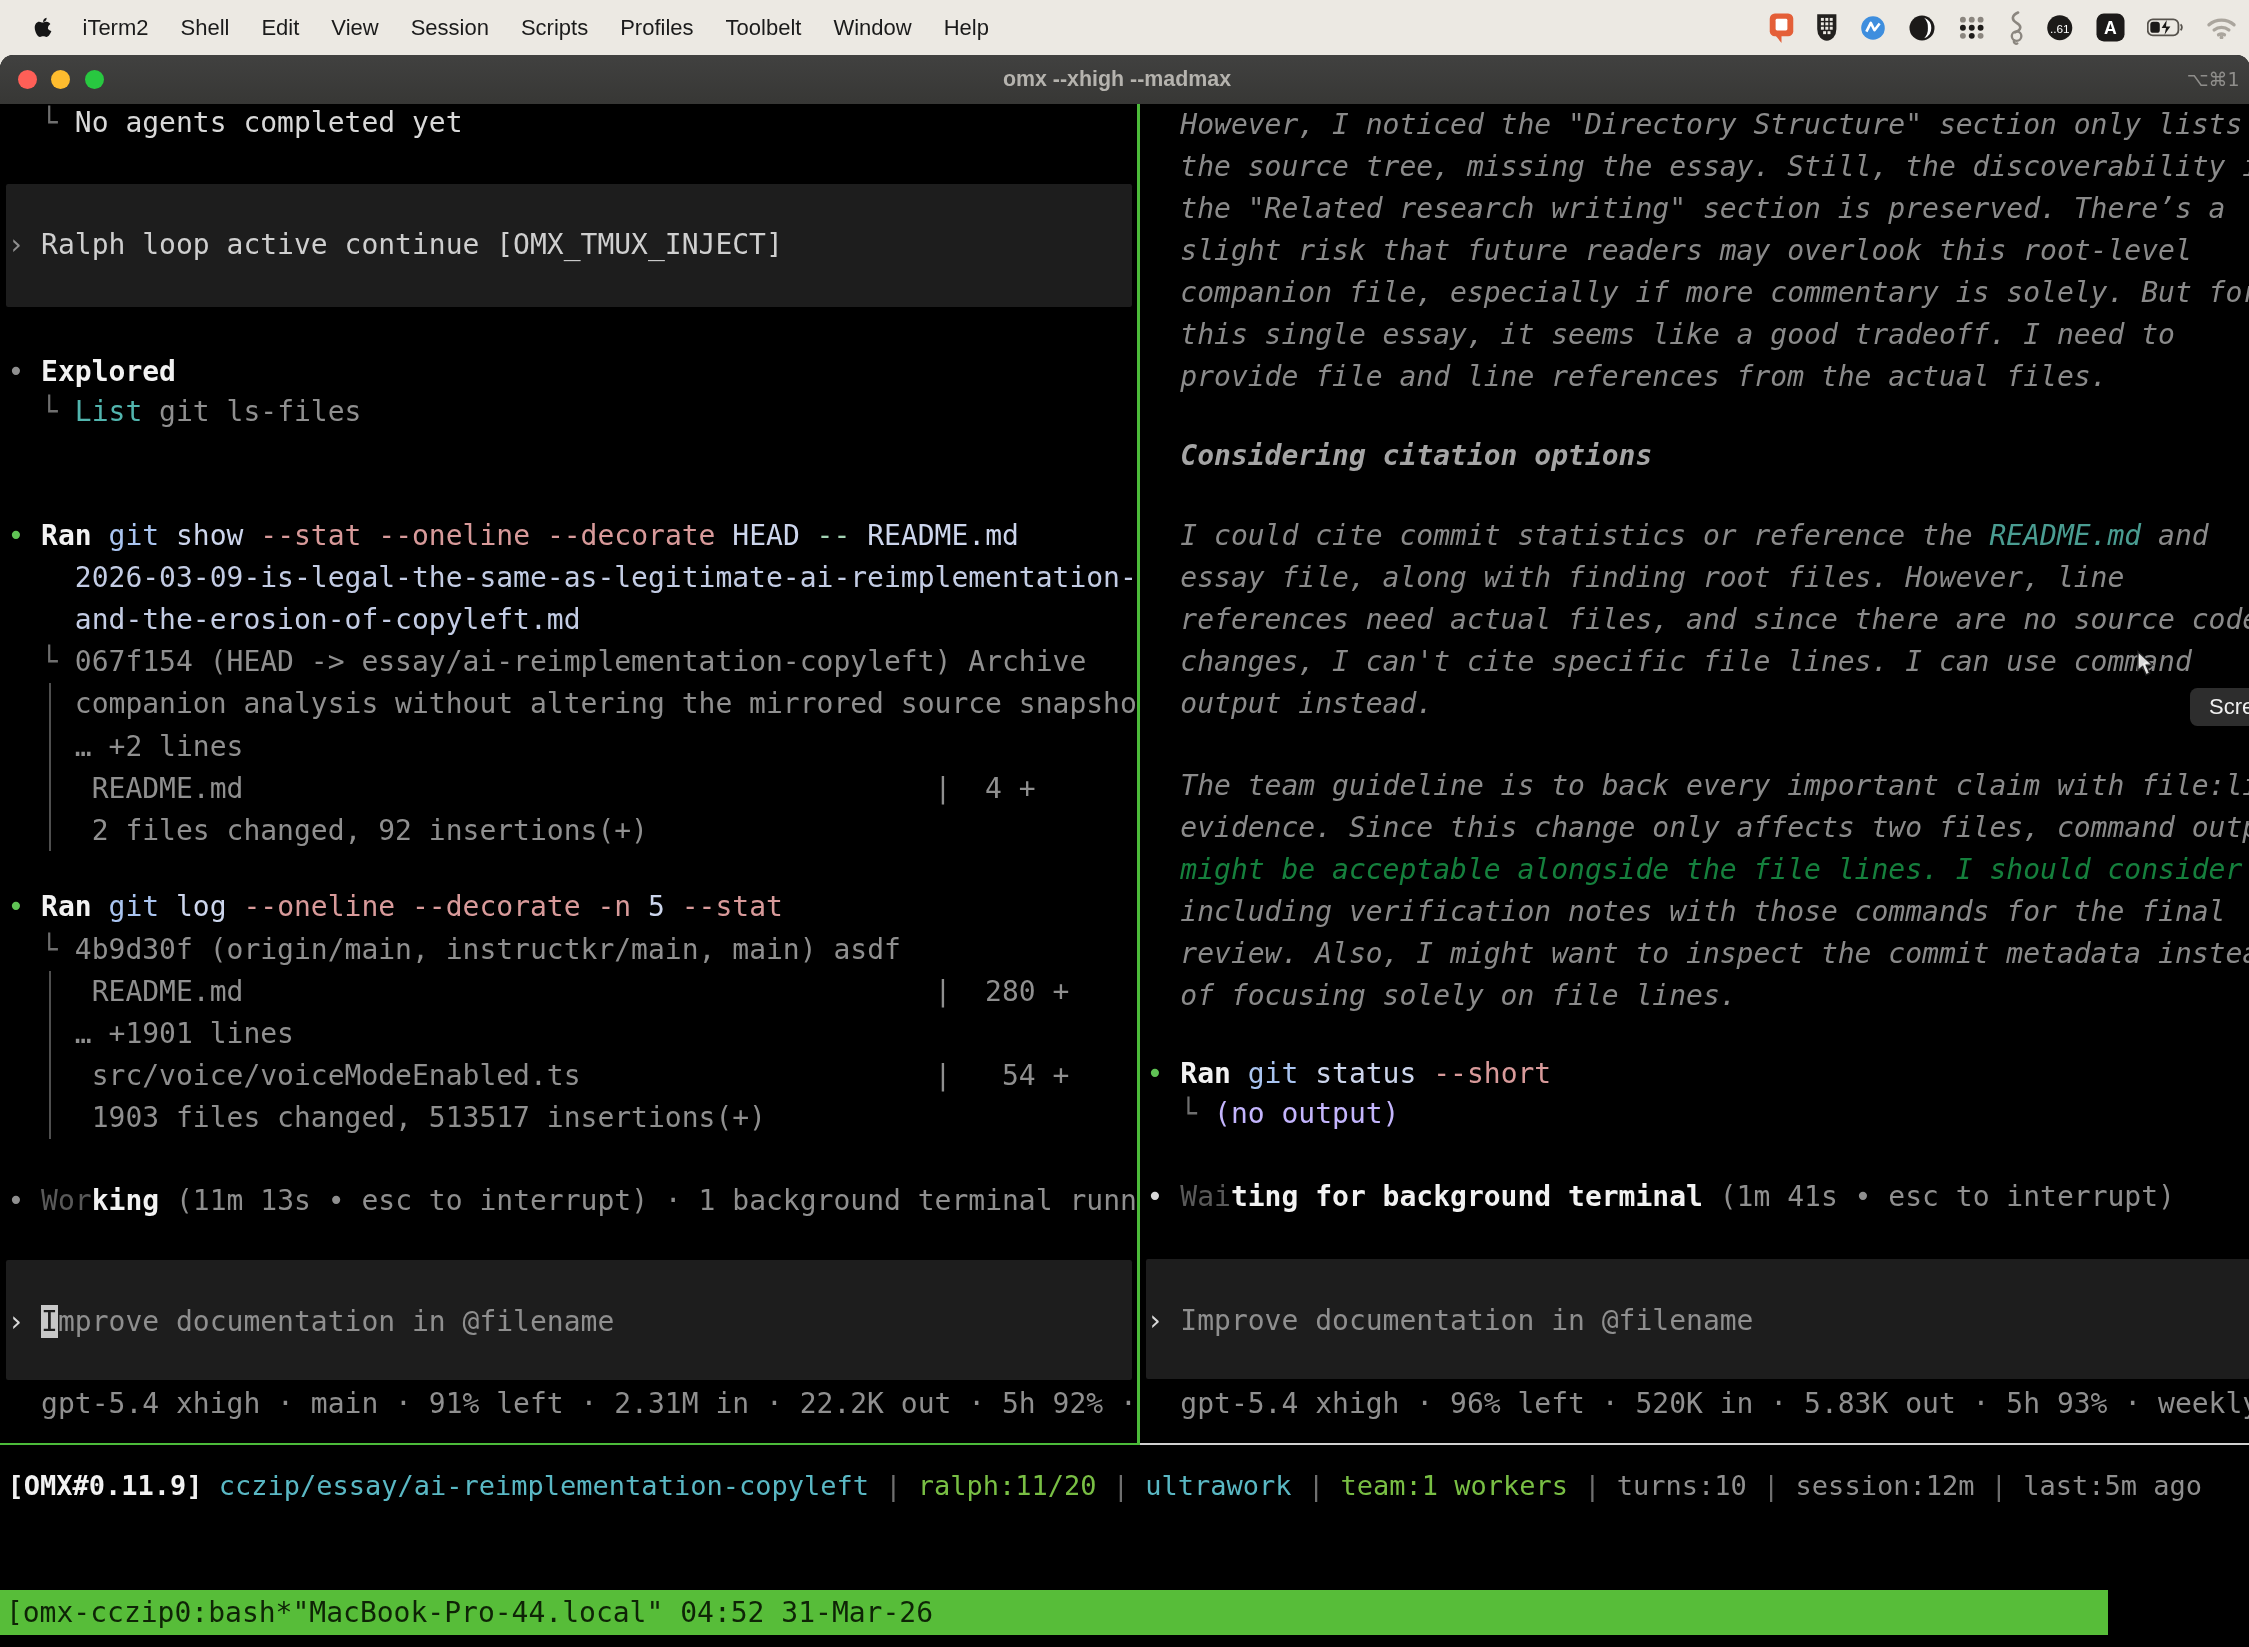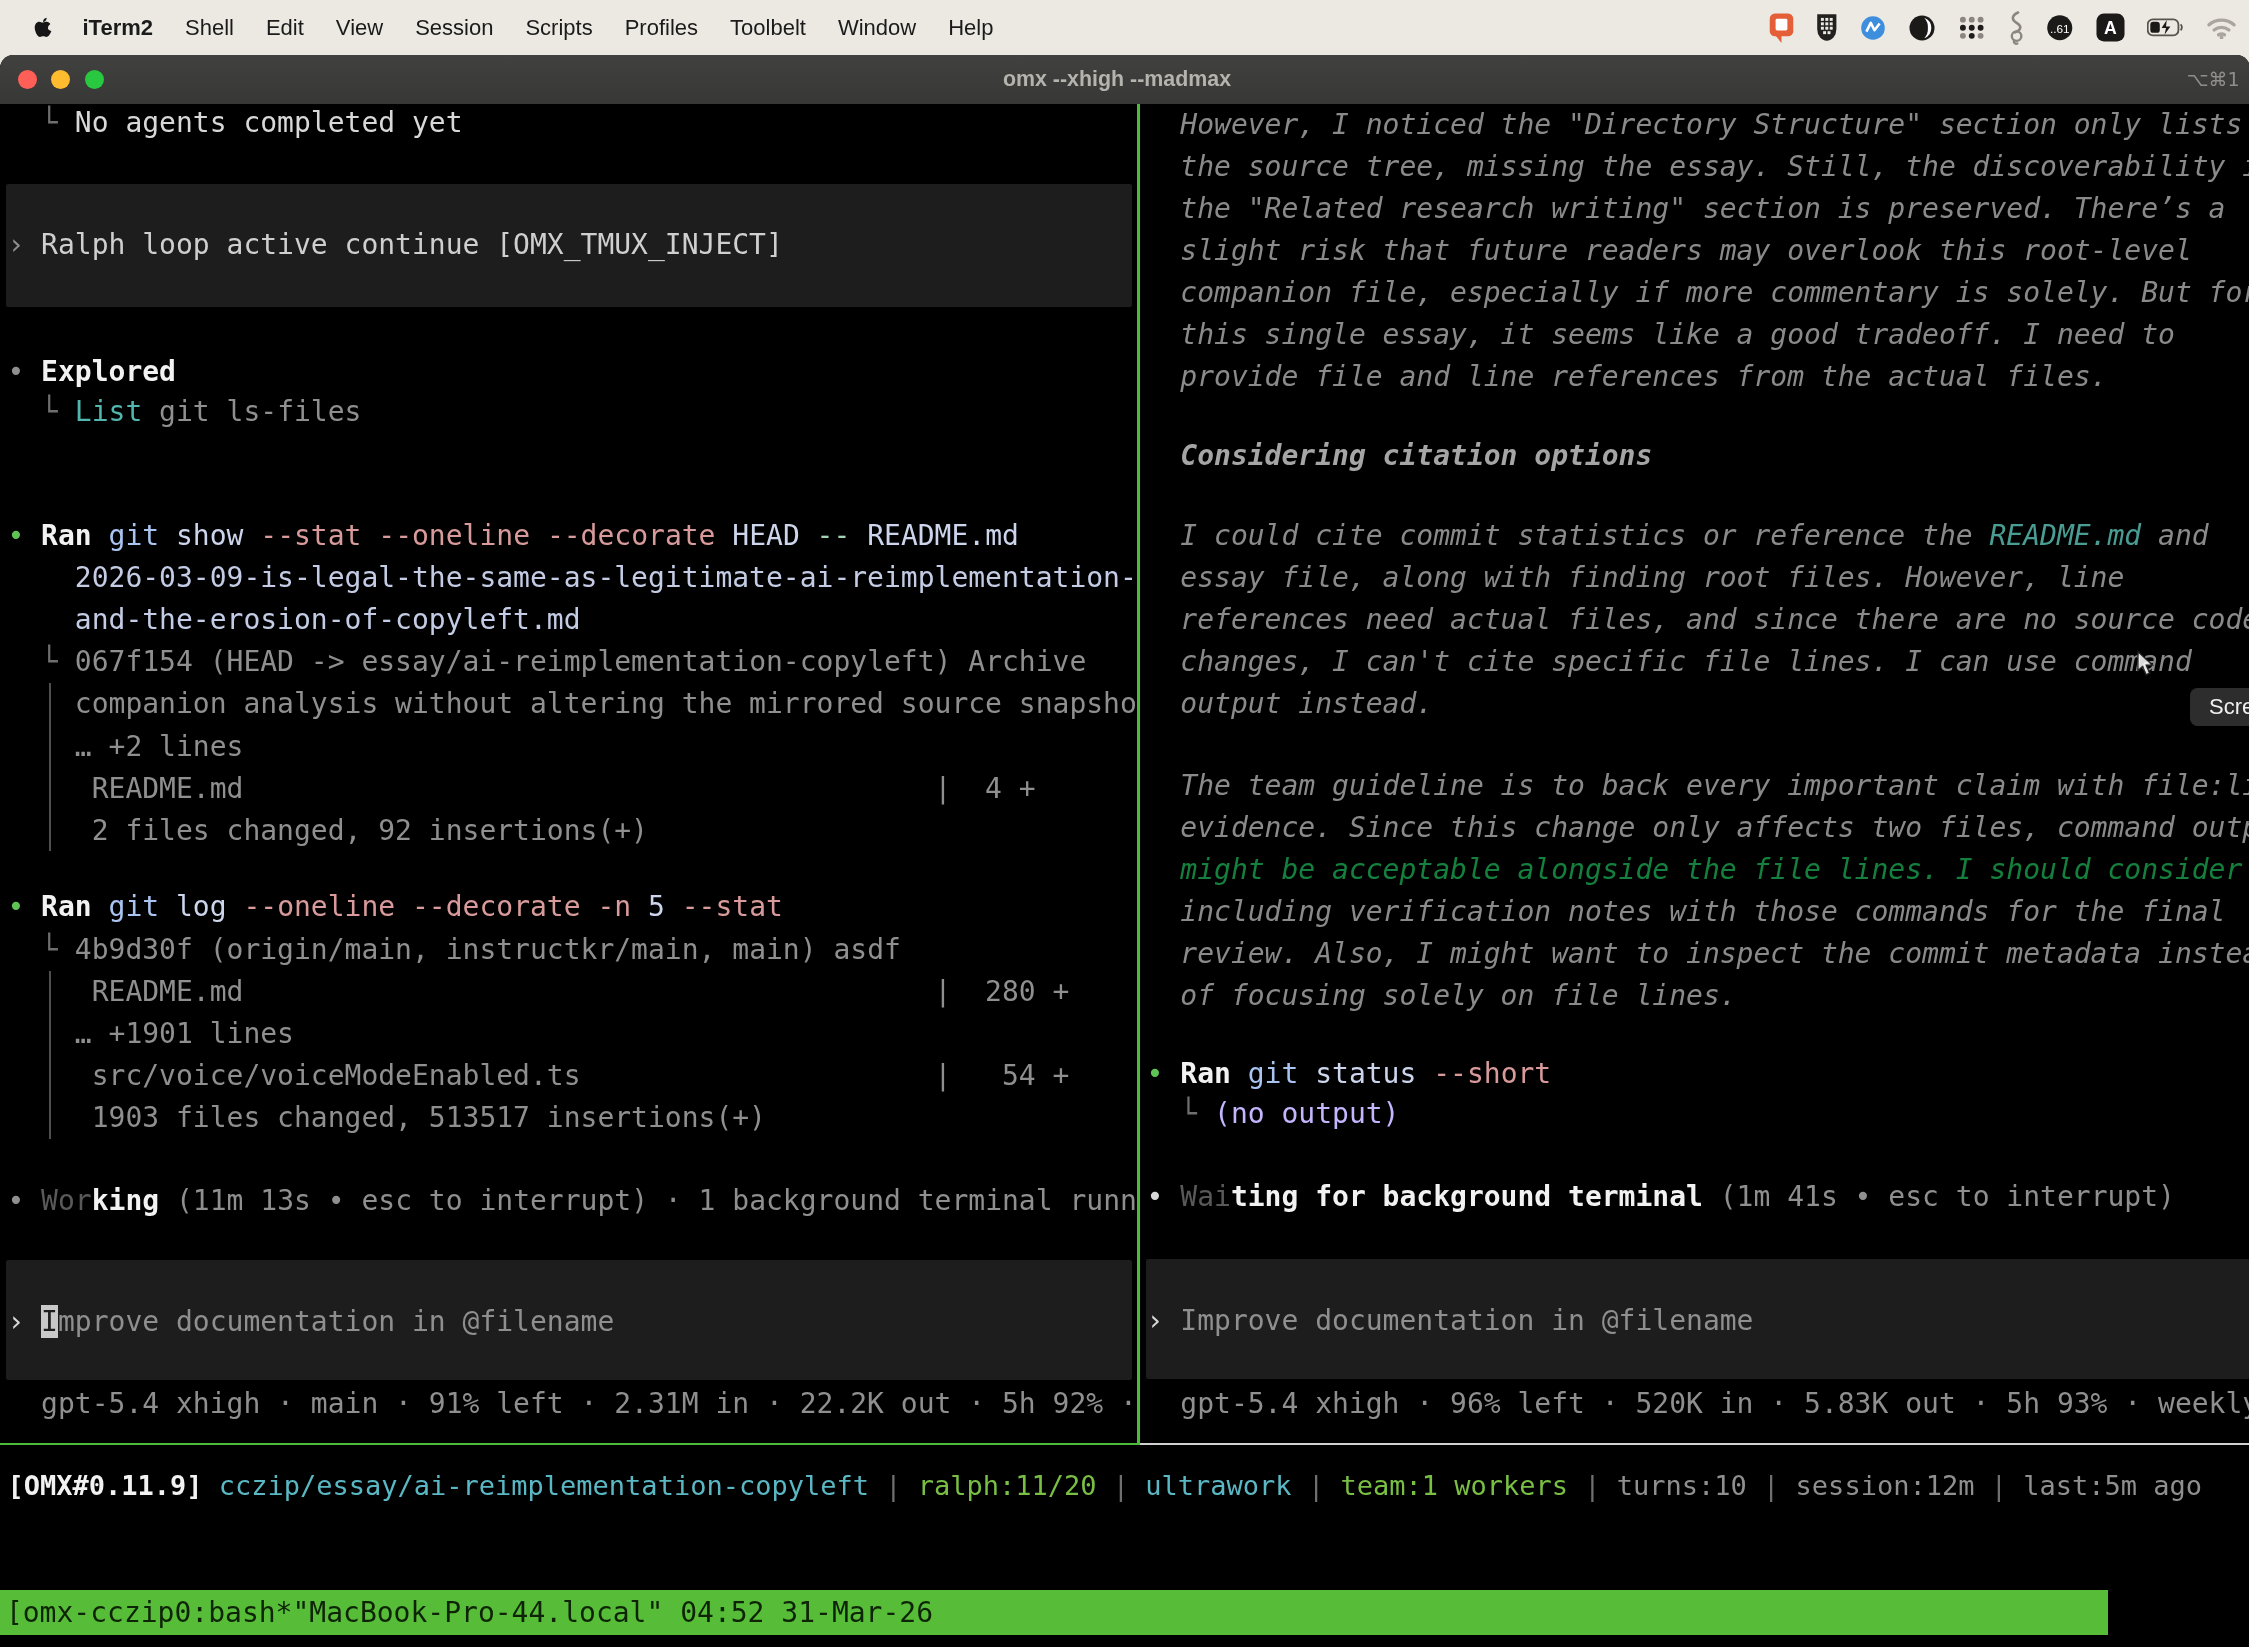--- a/index.html
+++ b/index.html
@@ -10,21 +10,21 @@
   }
   
   .menubar{
     position:absolute;top:0;left:0;width:2250px;height:55px;
     background:#ece9e3;display:flex;align-items:center;
     font-family:"Liberation Sans",sans-serif;font-size:22px;color:#1b1b1b;
   }
   .apple{margin-left:34px;display:flex;align-items:center;}
   .menu-items{display:flex;align-items:center;gap:32px;margin-left:29.5px;}
   .mitem{white-space:nowrap;}
-  .mitem.bold{font-weight:bold;}
+  .mitem.bold{font-weight:normal;}
   .status-icons{margin-left:auto;display:flex;align-items:center;gap:20.7px;margin-right:13.3px;}
   .sicon{display:flex;align-items:center;justify-content:center;}
   
   .window{
     position:absolute;top:55px;left:0;width:2250px;height:1593px;
     background:#000;border-radius:13.3px 13.3px 0 0;overflow:hidden;
   }
   .titlebar{
     position:absolute;top:0;left:0;width:100%;height:49px;
     background:linear-gradient(#414140,#373735);

